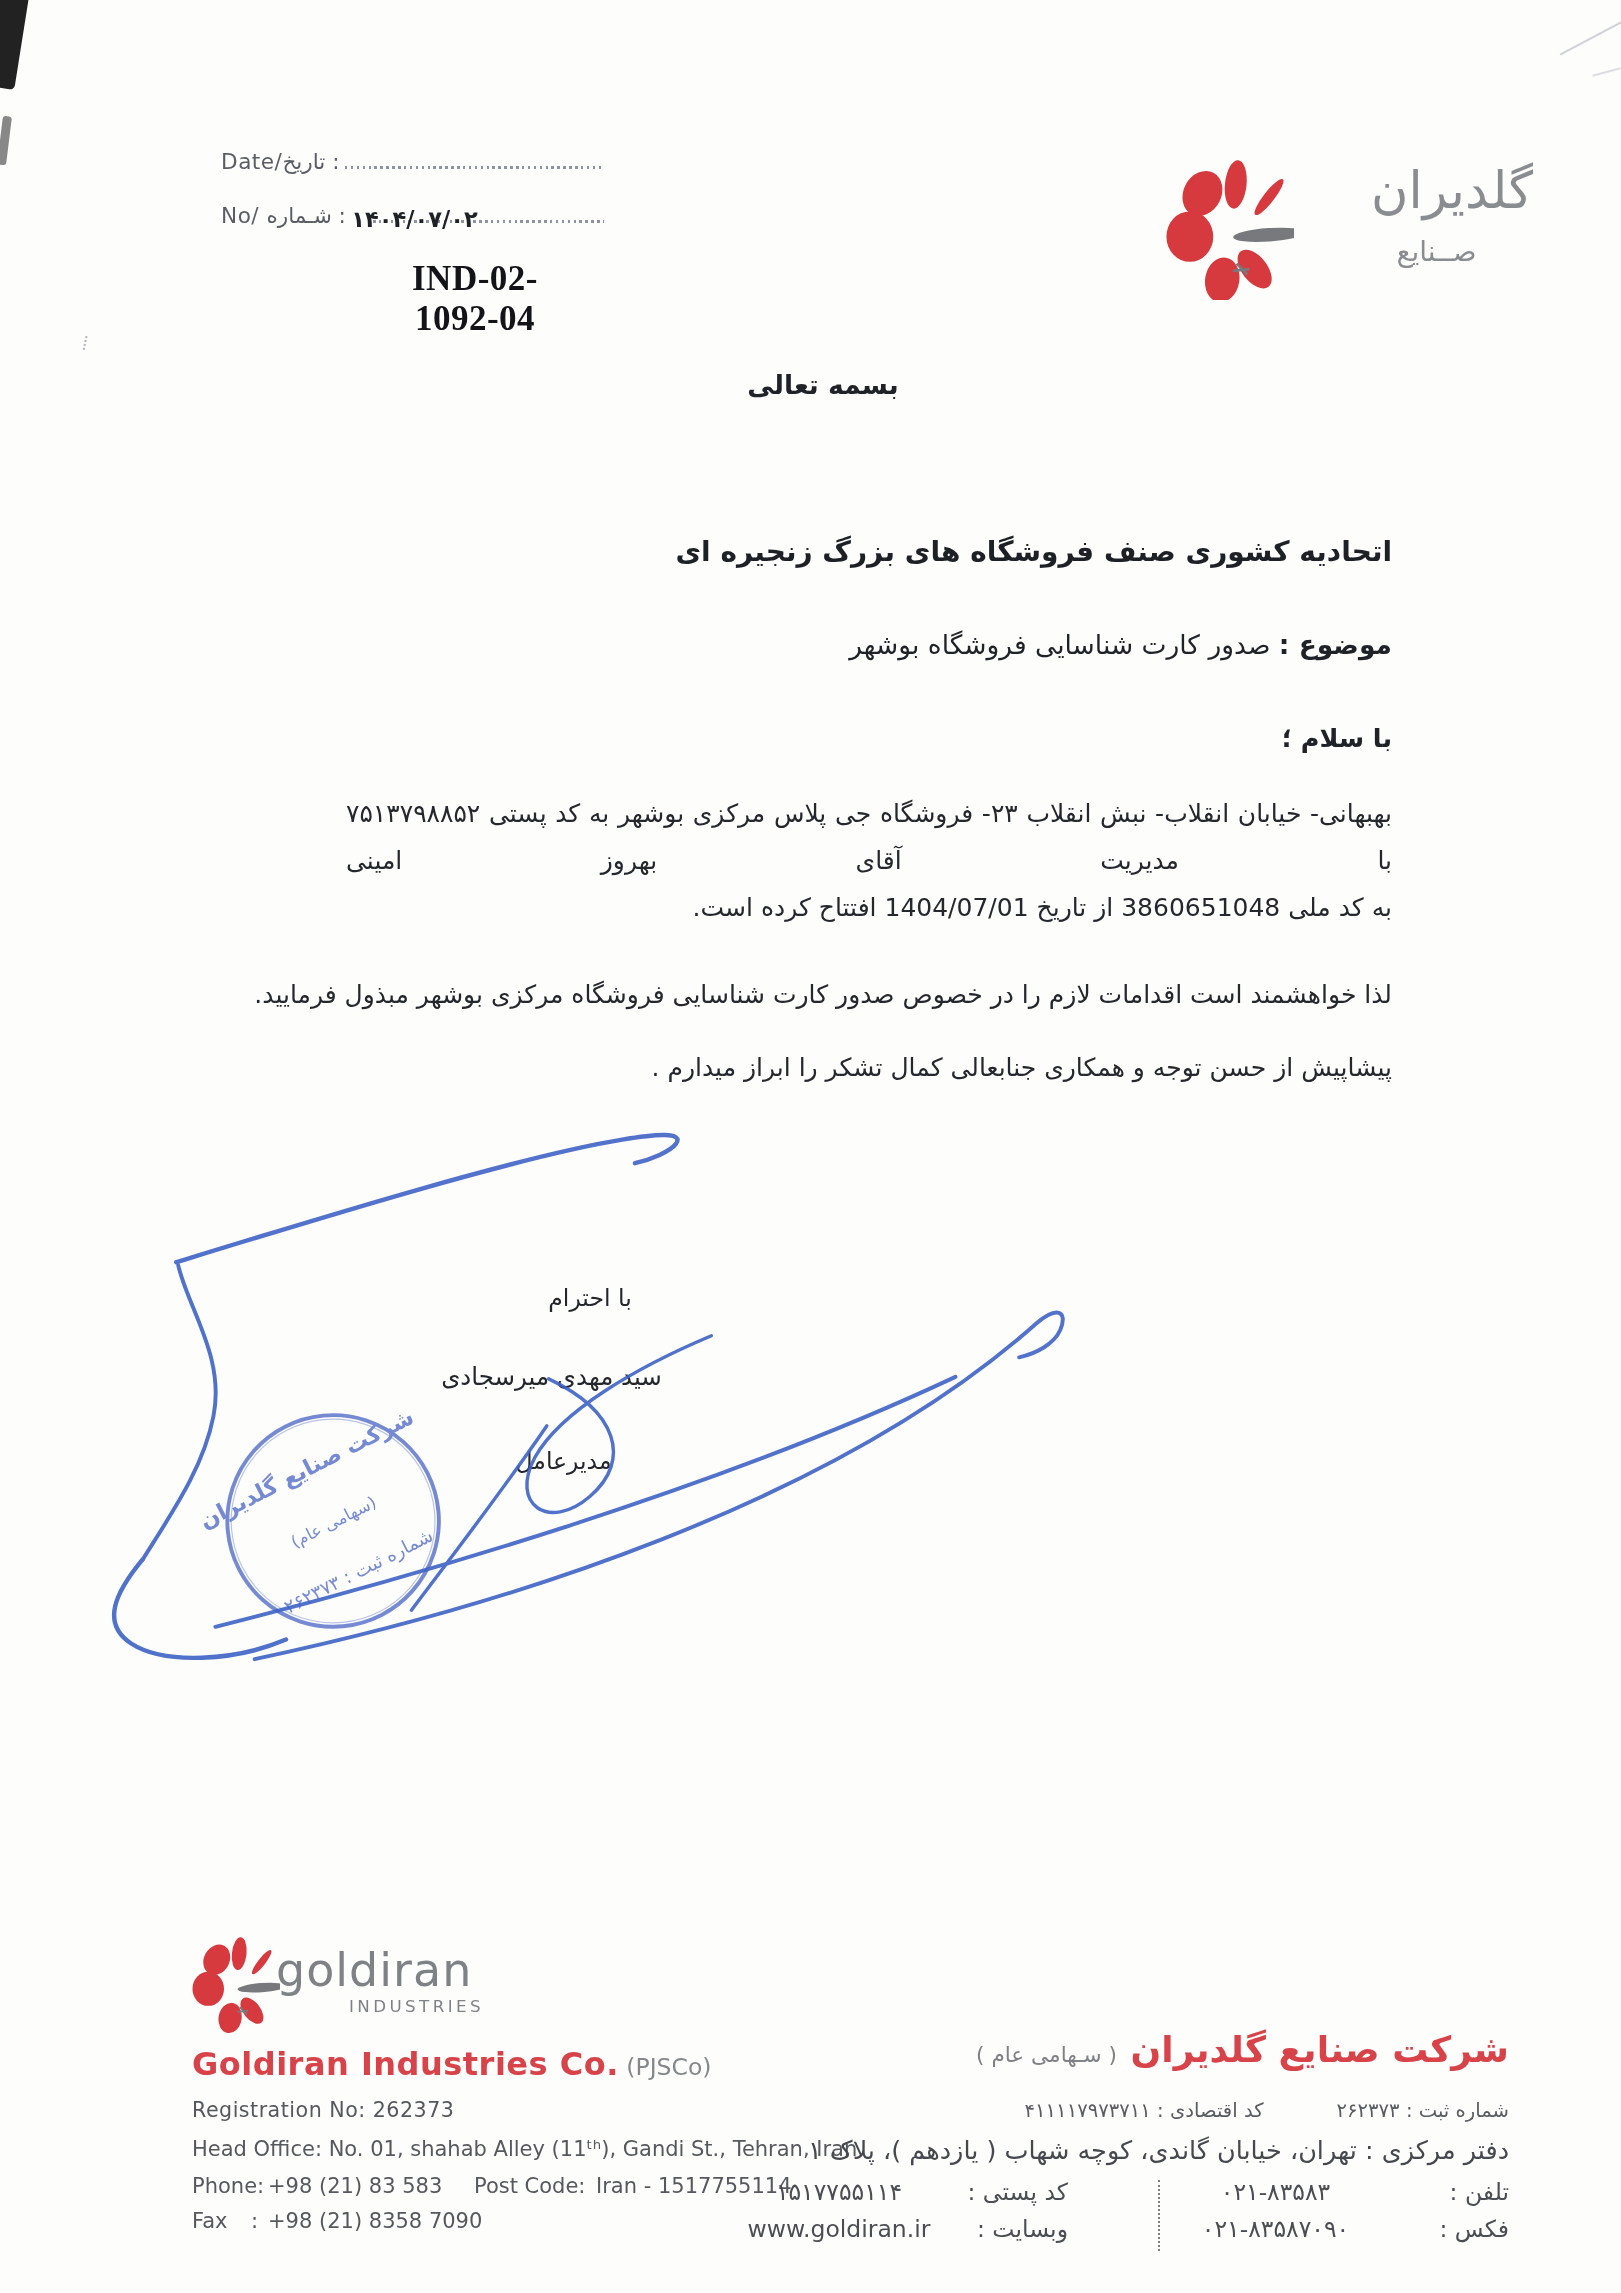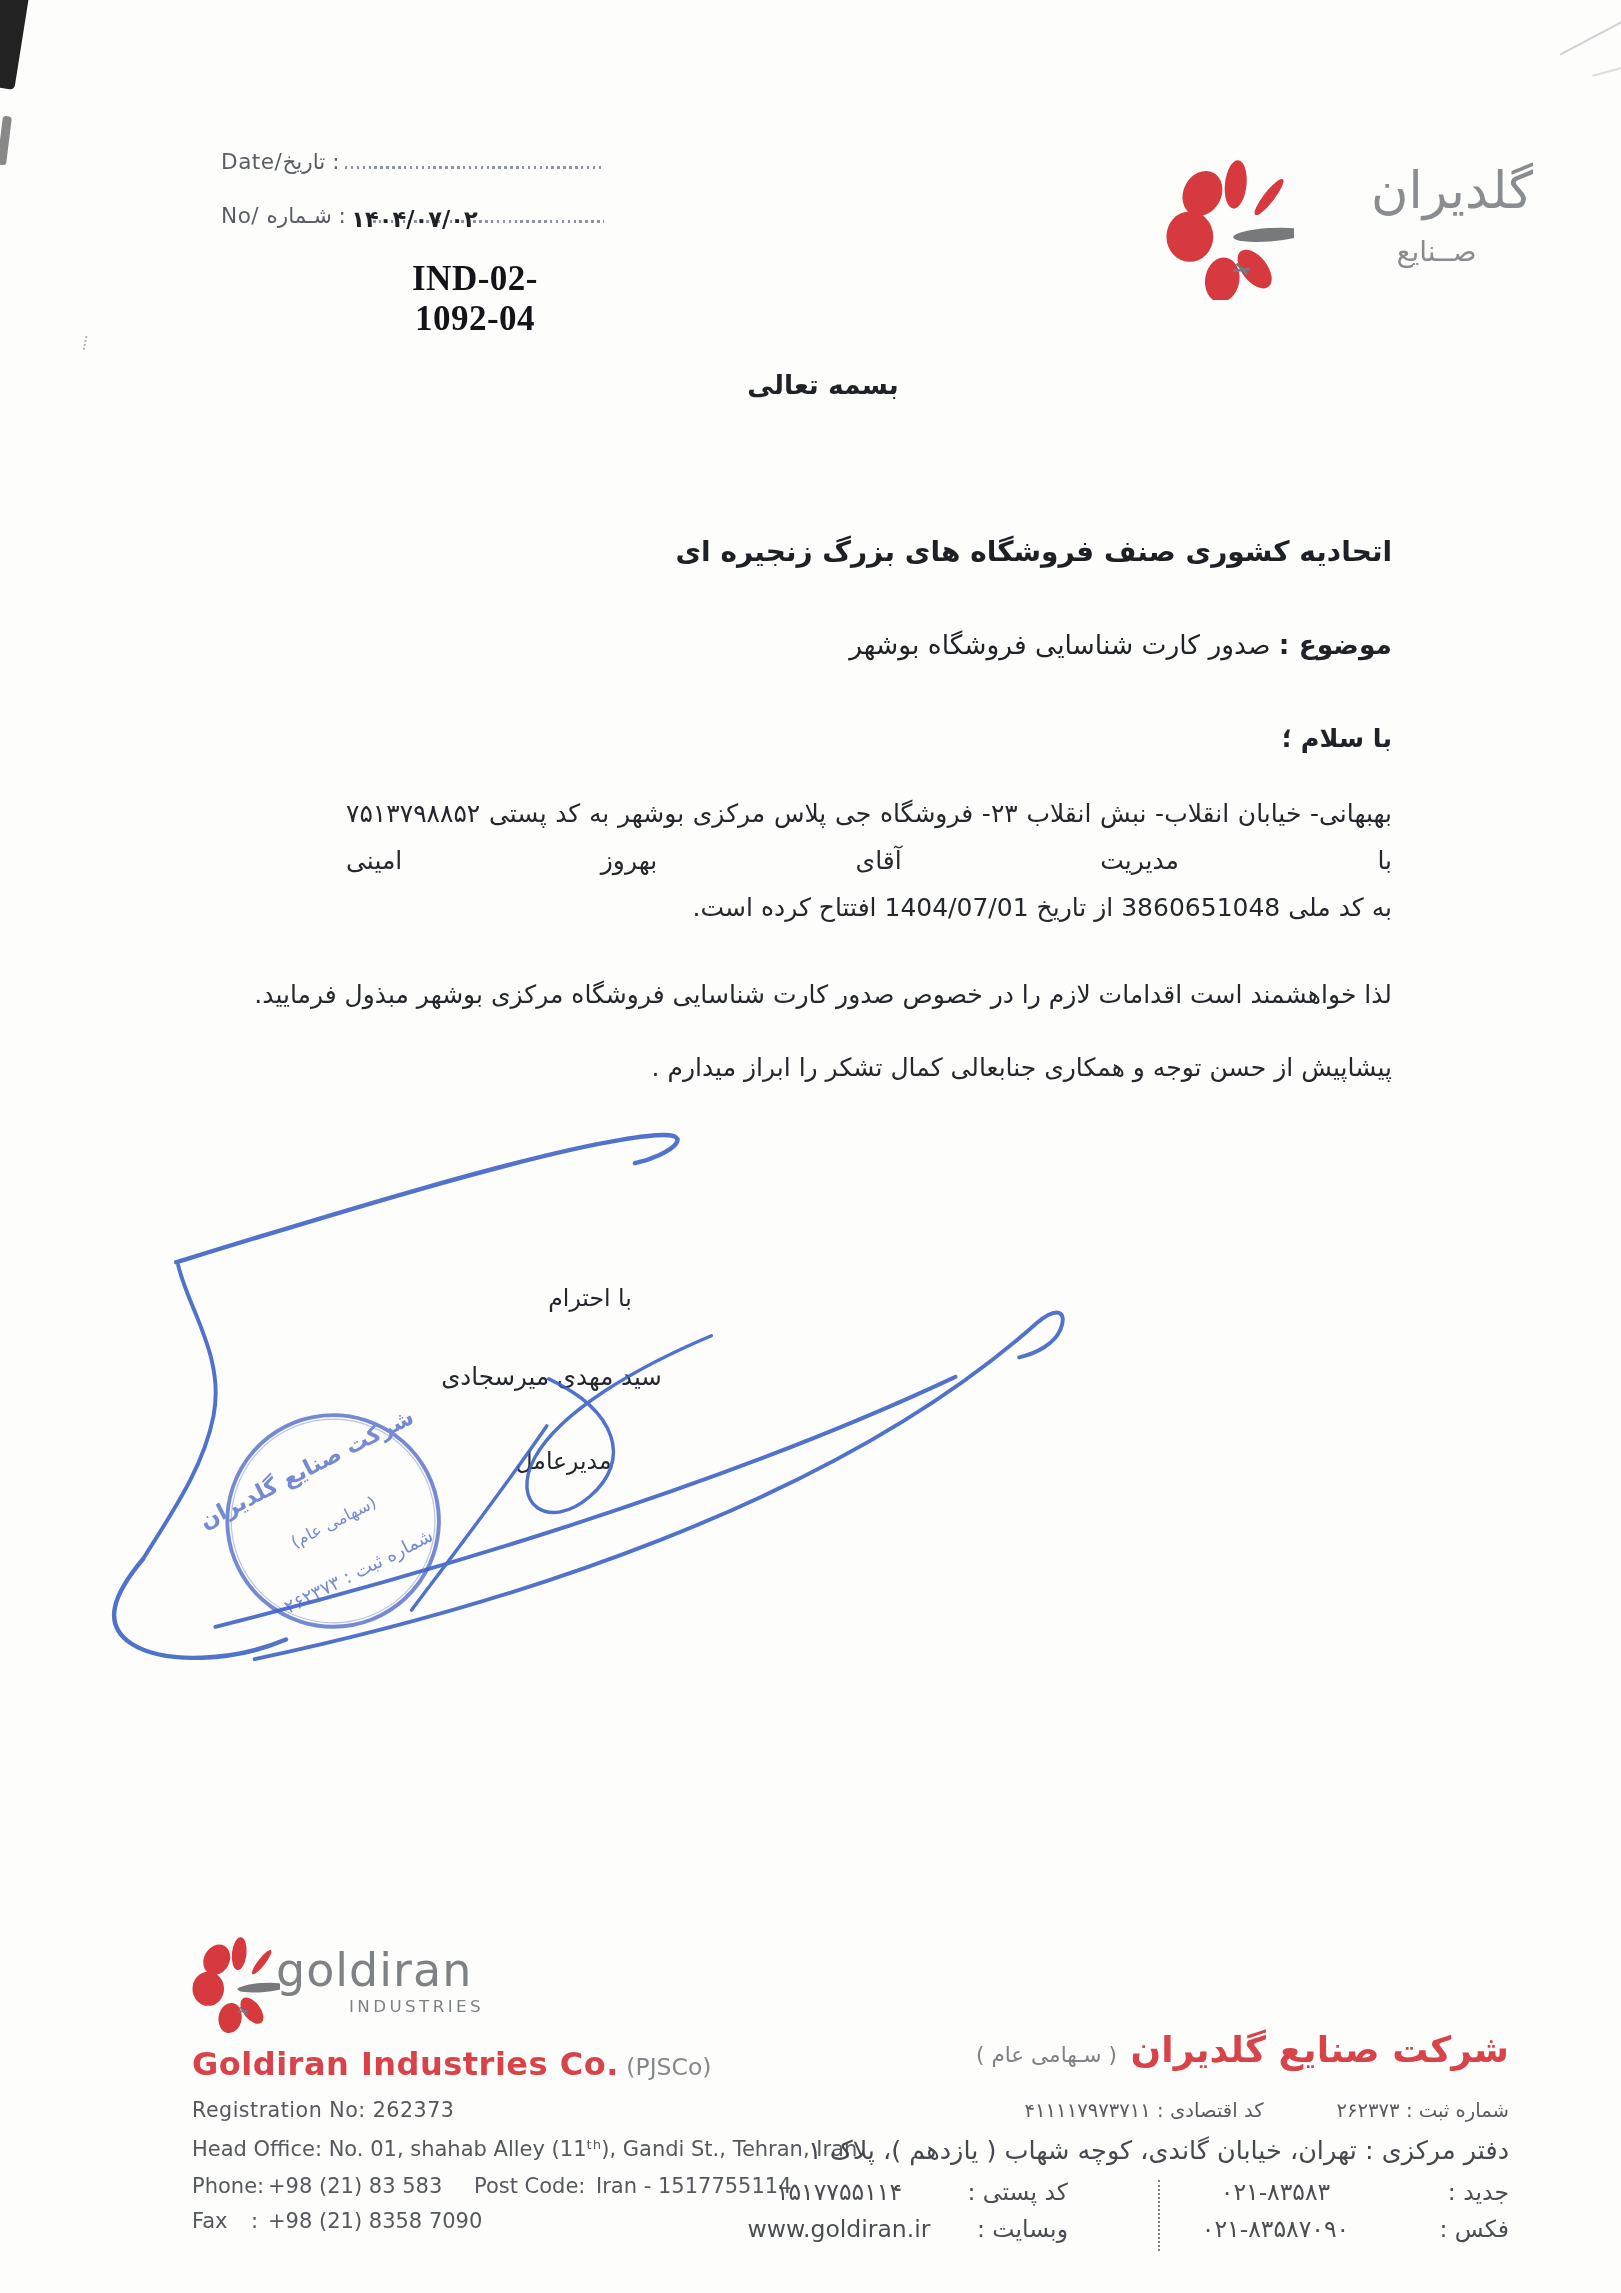--- a/index.html
+++ b/index.html
@@ -205,21 +205,21 @@
   <span class="red">شرکت صنایع گلدیران</span>
   <span class="gray">( سـهامی عام )</span>
 </div>
 <div class="abs f-fa-reg">
   <span>شماره ثبت : ۲۶۲۳۷۳</span>
   <span>کد اقتصادی : ۴۱۱۱۱۷۹۷۳۷۱۱</span>
 </div>
 <div class="abs f-fa-office">دفتر مرکزی : تهران، خیابان گاندی، کوچه شهاب ( یازدهم )، پلاک ۱</div>
 
 <div class="abs f-fa-grid f-tel">
-  <span class="lab1">جدید :</span>
+  <span class="lab1">تلفن :</span>
   <span class="val1 ltr">۰۲۱-۸۳۵۸۳</span>
   <span class="gap"></span>
   <span class="lab2">کد پستی :</span>
   <span class="val2 ltr">۱۵۱۷۷۵۵۱۱۴</span>
 </div>
 <div class="abs f-fa-grid f-fax">
   <span class="lab1">فکس :</span>
   <span class="val1 ltr">۰۲۱-۸۳۵۸۷۰۹۰</span>
   <span class="gap"></span>
   <span class="lab2">وبسایت :</span>

